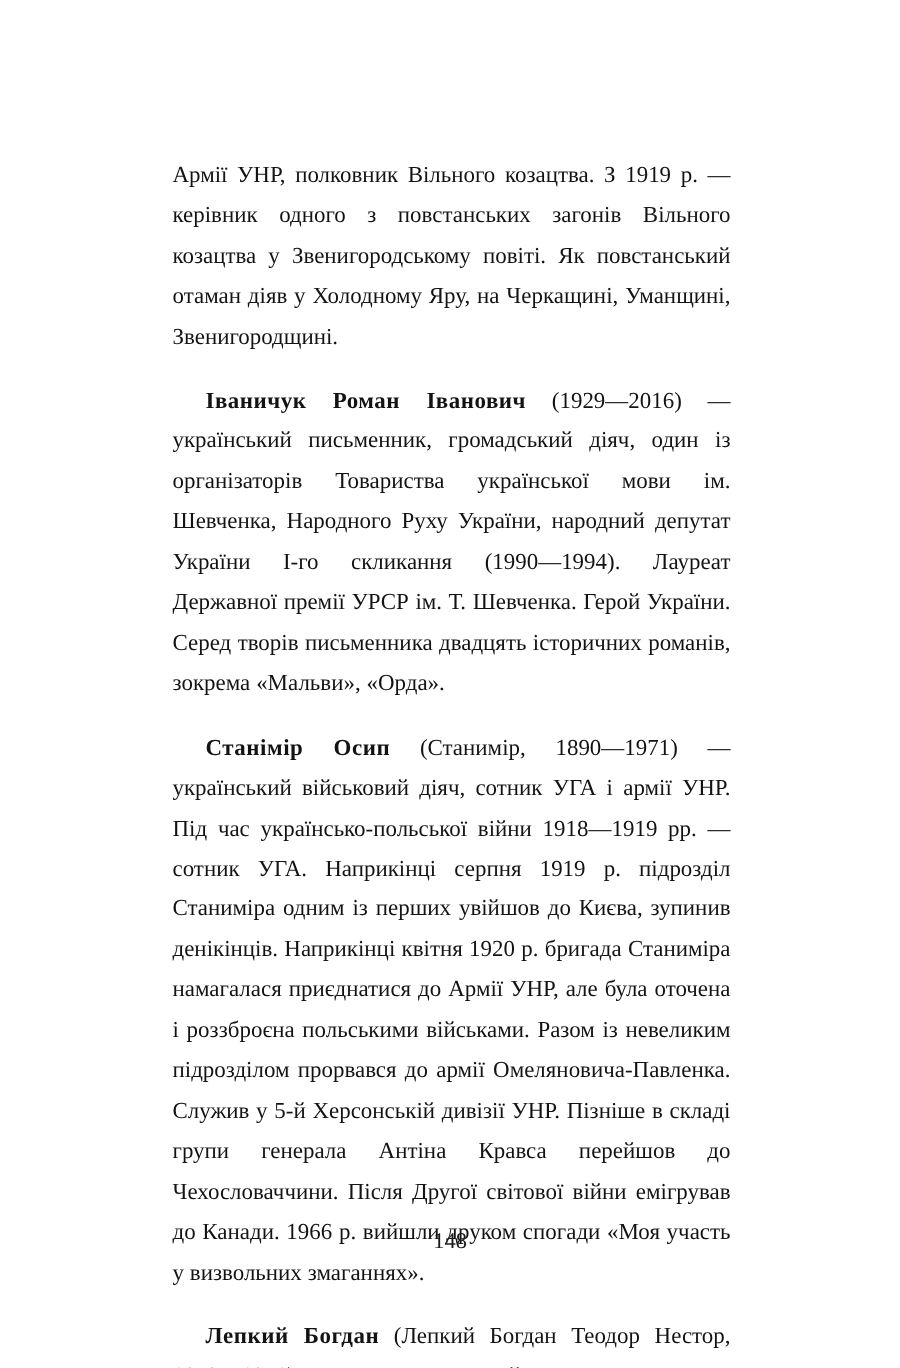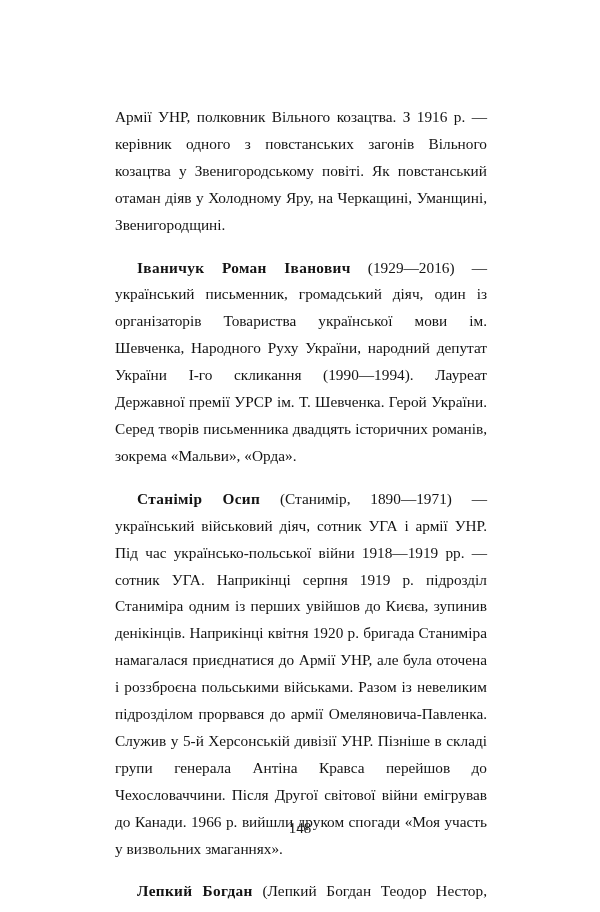--- a/index.html
+++ b/index.html
@@ -70,21 +70,21 @@
     font-family: "Liberation Serif", "DejaVu Serif", serif;
   }
 </style>
 </head>
 <body>
 
 <div class="page">
 
   <div class="text-block">
 
-    <p class="para"><span>Армії УНР, полковник Вільного козацтва. З 1916 р. — керівник одного з повстанських загонів Вільного козацтва у Звенигородському повіті. Як повстанський отаман діяв у Холодному Яру, на Черкащині, Уманщині, Звенигородщині.</span></p>
+    <p class="para"><span>Армії УНР, полковник Вільного козацтва. З 1919 р. — керівник одного з повстанських загонів Вільного козацтва у Звенигородському повіті. Як повстанський отаман діяв у Холодному Яру, на Черкащині, Уманщині, Звенигородщині.</span></p>
 
     <p class="para indent"><span class="lead">Іваничук Роман Іванович</span><span> (1929—2016) — український письменник, громадський діяч, один із організаторів Товариства української мови ім. Шевченка, Народного Руху України, народний депутат України І-го скликання (1990—1994). Лауреат Державної премії УРСР ім. Т. Шевченка. Герой України. Серед творів письменника двадцять історичних романів, зокрема «Мальви», «Орда».</span></p>
 
     <p class="para indent"><span class="lead">Станімір Осип</span><span> (Станимір, 1890—1971) — український військовий діяч, сотник УГА і армії УНР. Під час українсько-польської війни 1918—1919 рр. — сотник УГА. Наприкінці серпня 1919 р. підрозділ Станиміра одним із перших увійшов до Києва, зупинив денікінців. Наприкінці квітня 1920 р. бригада Станиміра намагалася приєднатися до Армії УНР, але була оточена і роззброєна польськими військами. Разом із невеликим підрозділом прорвався до армії Омеляновича-Павленка. Служив у 5-й Херсонській дивізії УНР. Пізніше в складі групи генерала Антіна Кравса перейшов до Чехословаччини. Після Другої світової війни емігрував до Канади. 1966 р. вийшли друком спогади «Моя участь у визвольних змаганнях».</span></p>
 
     <p class="para indent"><span class="lead">Лепкий Богдан</span><span> (Лепкий Богдан Теодор Нестор, 1872—1941) — український поет, прозаїк, літературознавець, перекладач, історик літератури, громадсько-культурний діяч. Творча спадщина становить понад 80 книжок, зокрема і цикл романів «Мазепа». Упорядник і видавець 62 томів творів української класики з дослідженнями, примітками, коментарями.</span></p>
 
   </div>
 
   <div class="page-number">148</div>

